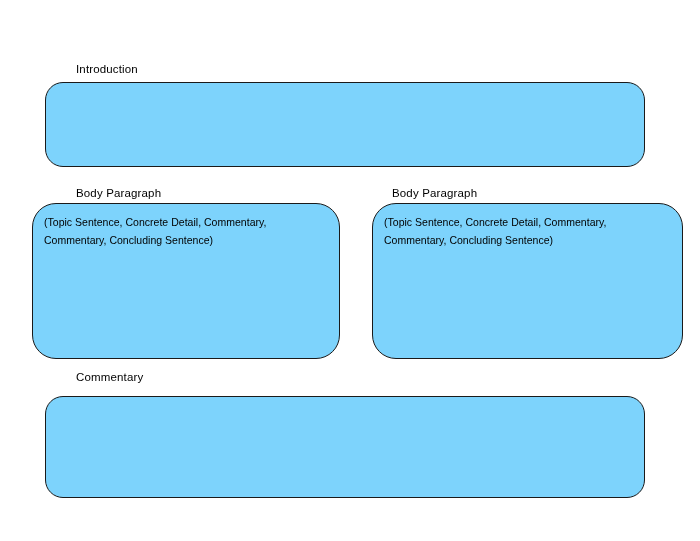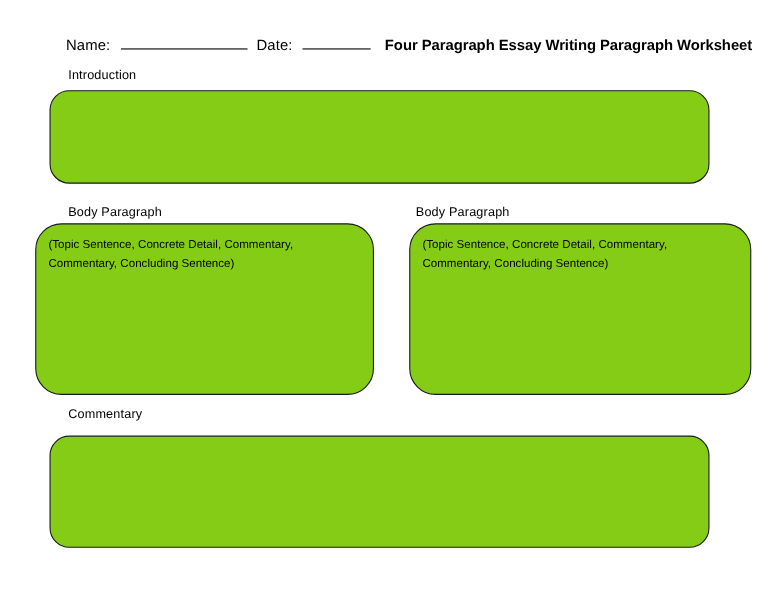--- a/index.html
+++ b/index.html
@@ -53,31 +53,32 @@
     margin-left: 4px;
   }
 
   
   .section-label {
     position: absolute;
     font-size: 11.5px;
     letter-spacing: 0.15px;
     color: #000000;
     white-space: nowrap;
+    margin-left: 14px;
   }
   .label-introduction { left: 62px; top: 63px; }
   .label-body-left    { left: 62px; top: 187px; }
   .label-body-right   { left: 378px; top: 187px; }
   .label-conclusion   { left: 62px; top: 371px; }
 
   
   .box {
     position: absolute;
     border: 1.2px solid #1a1a1a;
-    background: #84cc16;
+    background: #7dd3fc;
     box-sizing: border-box;
   }
   .box-introduction {
     left: 45px;
     top: 82px;
     width: 600px;
     height: 85px;
     border-radius: 18px;
   }
   .box-body-left {
@@ -112,27 +113,20 @@
     line-height: 1.75;
     letter-spacing: 0.02px;
     color: #000000;
   }
 </style>
 </head>
 <body>
 
 <div id="worksheet">
 
-  <div class="header-row">
-    <span class="field-label">Name:</span>
-    <span class="blank-line blank-name"></span>
-    <span class="field-label">Date:</span>
-    <span class="blank-line blank-date"></span>
-    <span class="worksheet-title">Four Paragraph Essay Writing Paragraph Worksheet</span>
-  </div>
 
   <div class="section-label label-introduction">Introduction</div>
   <div class="box box-introduction"></div>
 
   <div class="section-label label-body-left">Body Paragraph</div>
   <div class="box box-body-left">
     <div class="box-hint">(Topic Sentence, Concrete Detail, Commentary, Commentary, Concluding Sentence)</div>
   </div>
 
   <div class="section-label label-body-right">Body Paragraph</div>

